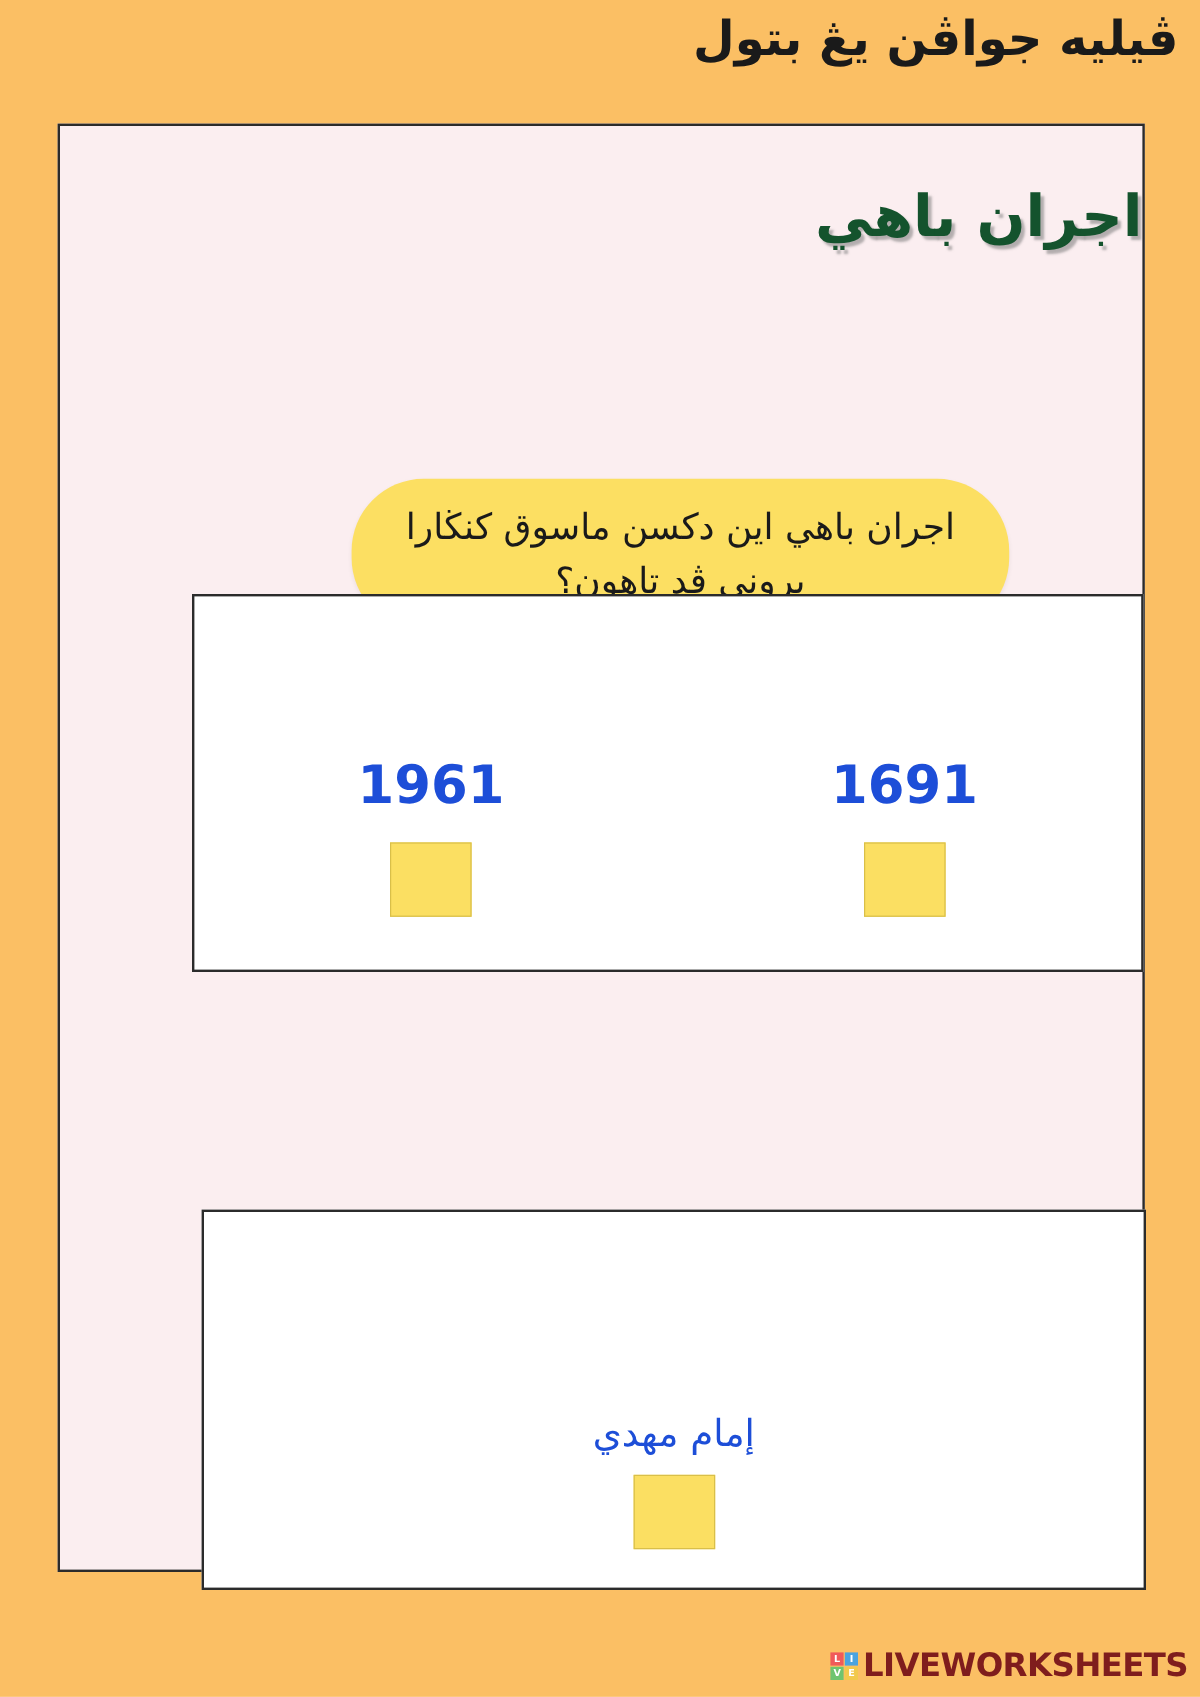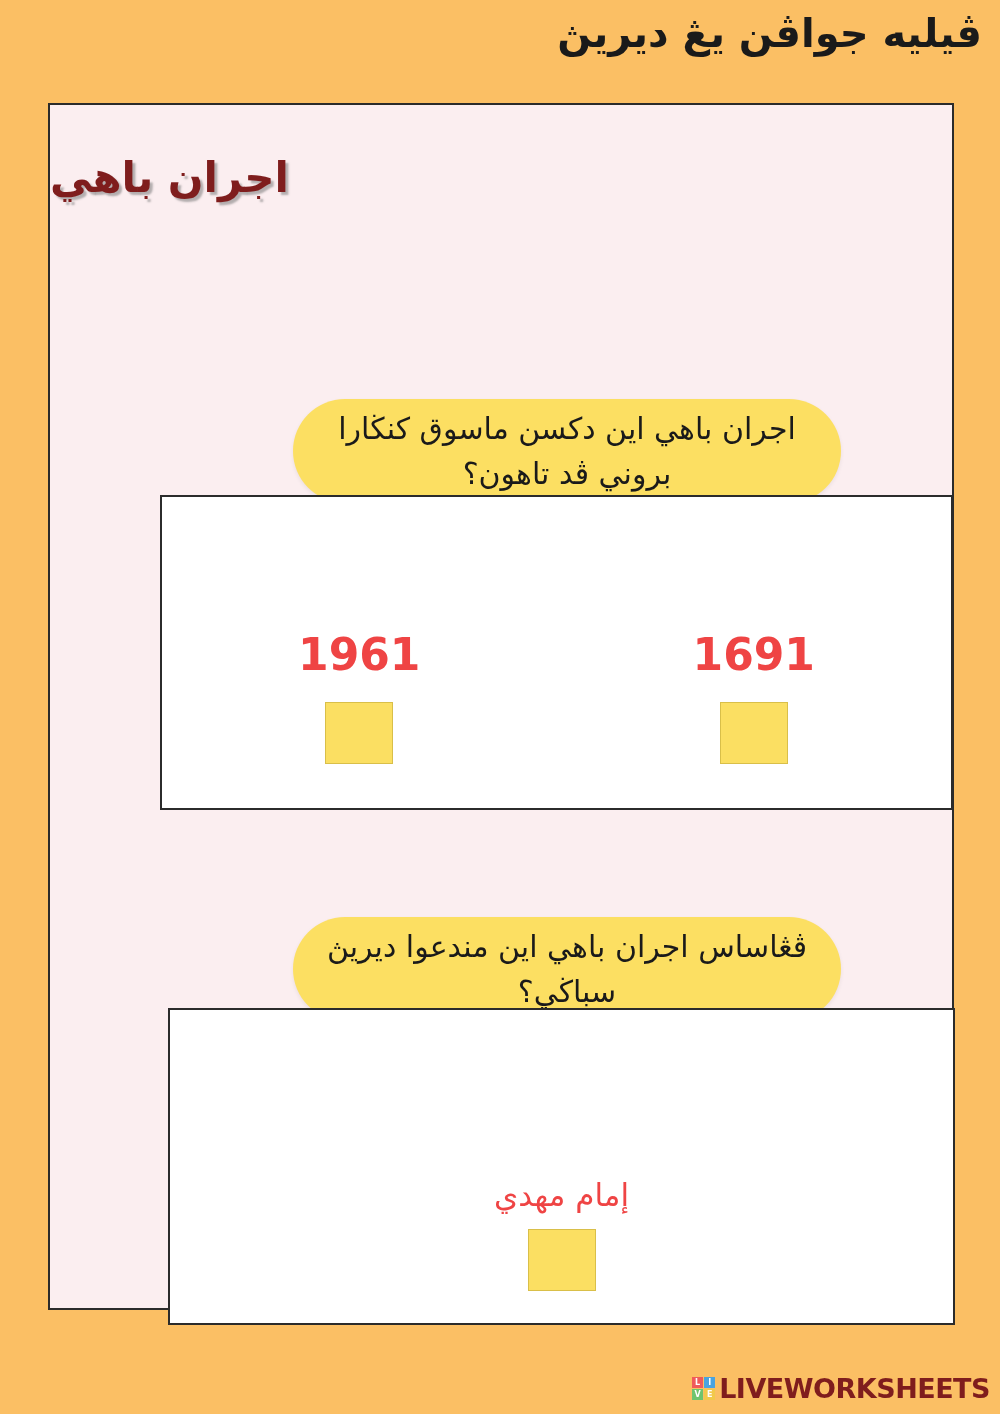--- a/index.html
+++ b/index.html
@@ -40,40 +40,40 @@
     background: #fbeef0;
     border: 2px solid #2b2b2b;
     box-sizing: border-box;
   }
 
   .sheet-title {
     position: absolute;
     top: 48px;
     left: 0;
     width: 100%;
-    text-align: left;
-    direction: rtl;
-    font-size: 42px;
-    font-weight: bold;
-    color: #7f1d1d;
+    text-align: right;
+    direction: rtl;
+    font-size: 48px;
+    font-weight: bold;
+    color: #14532d;
     text-shadow: 3px 3px 2px rgba(120,120,120,0.55);
   }
 
   
   .bubble {
     position: absolute;
     background: #fcdf62;
     border-radius: 60px;
     box-sizing: border-box;
     direction: rtl;
     text-align: center;
     color: #1a1a1a;
     font-size: 30px;
     line-height: 1.5;
-    padding: 7px 28px;
+    padding: 18px 28px;
     box-shadow: 0 2px 4px rgba(0,0,0,0.07);
   }
   #bubble-1 {
     left: 243px;
     top: 294px;
     width: 548px;
   }
   #bubble-2 {
     left: 243px;
     top: 812px;
@@ -115,21 +115,21 @@
   }
   .option {
     display: flex;
     flex-direction: column;
     align-items: center;
     width: 200px;
   }
   .option-label {
     font-size: 44px;
     font-weight: bold;
-    color: #ef4444;
+    color: #1d4ed8;
     margin-bottom: 22px;
     direction: rtl;
     white-space: nowrap;
   }
   .option-label.arabic {
     font-size: 31px;
     font-weight: normal;
     margin-bottom: 16px;
   }
   .option-checkbox {
@@ -176,21 +176,21 @@
   .brand-text {
     font-size: 27px;
     font-weight: bold;
     color: #7f1d1d;
     letter-spacing: -0.5px;
   }
 </style>
 </head>
 <body>
 
-<div class="page-heading">ڤيليه جواڤن يڠ ديريڽ</div>
+<div class="page-heading">ڤيليه جواڤن يڠ بتول</div>
 
 <div class="sheet">
 
   <div class="sheet-title">اجران باهي</div>
 
   <div class="bubble" id="bubble-1">اجران باهي اين دكسن ماسوق كنڬارا بروني ڤد تاهون؟</div>
 
   <div class="answer-box" id="answer-box-1">
     <div class="options-row">
 
@@ -201,21 +201,20 @@
       </div>
 
       <div class="option">
         <div class="option-label">1961</div>
         <div class="option-checkbox"></div>
       </div>
 
     </div>
   </div>
 
-  <div class="bubble" id="bubble-2">ڤڠاساس اجران باهي اين مندعوا ديريڽ سباڬي؟</div>
 
   <div class="answer-box" id="answer-box-2">
     <div class="options-row">
 
 
 
       <div class="option">
         <div class="option-label arabic">إمام مهدي</div>
         <div class="option-checkbox"></div>
       </div>

